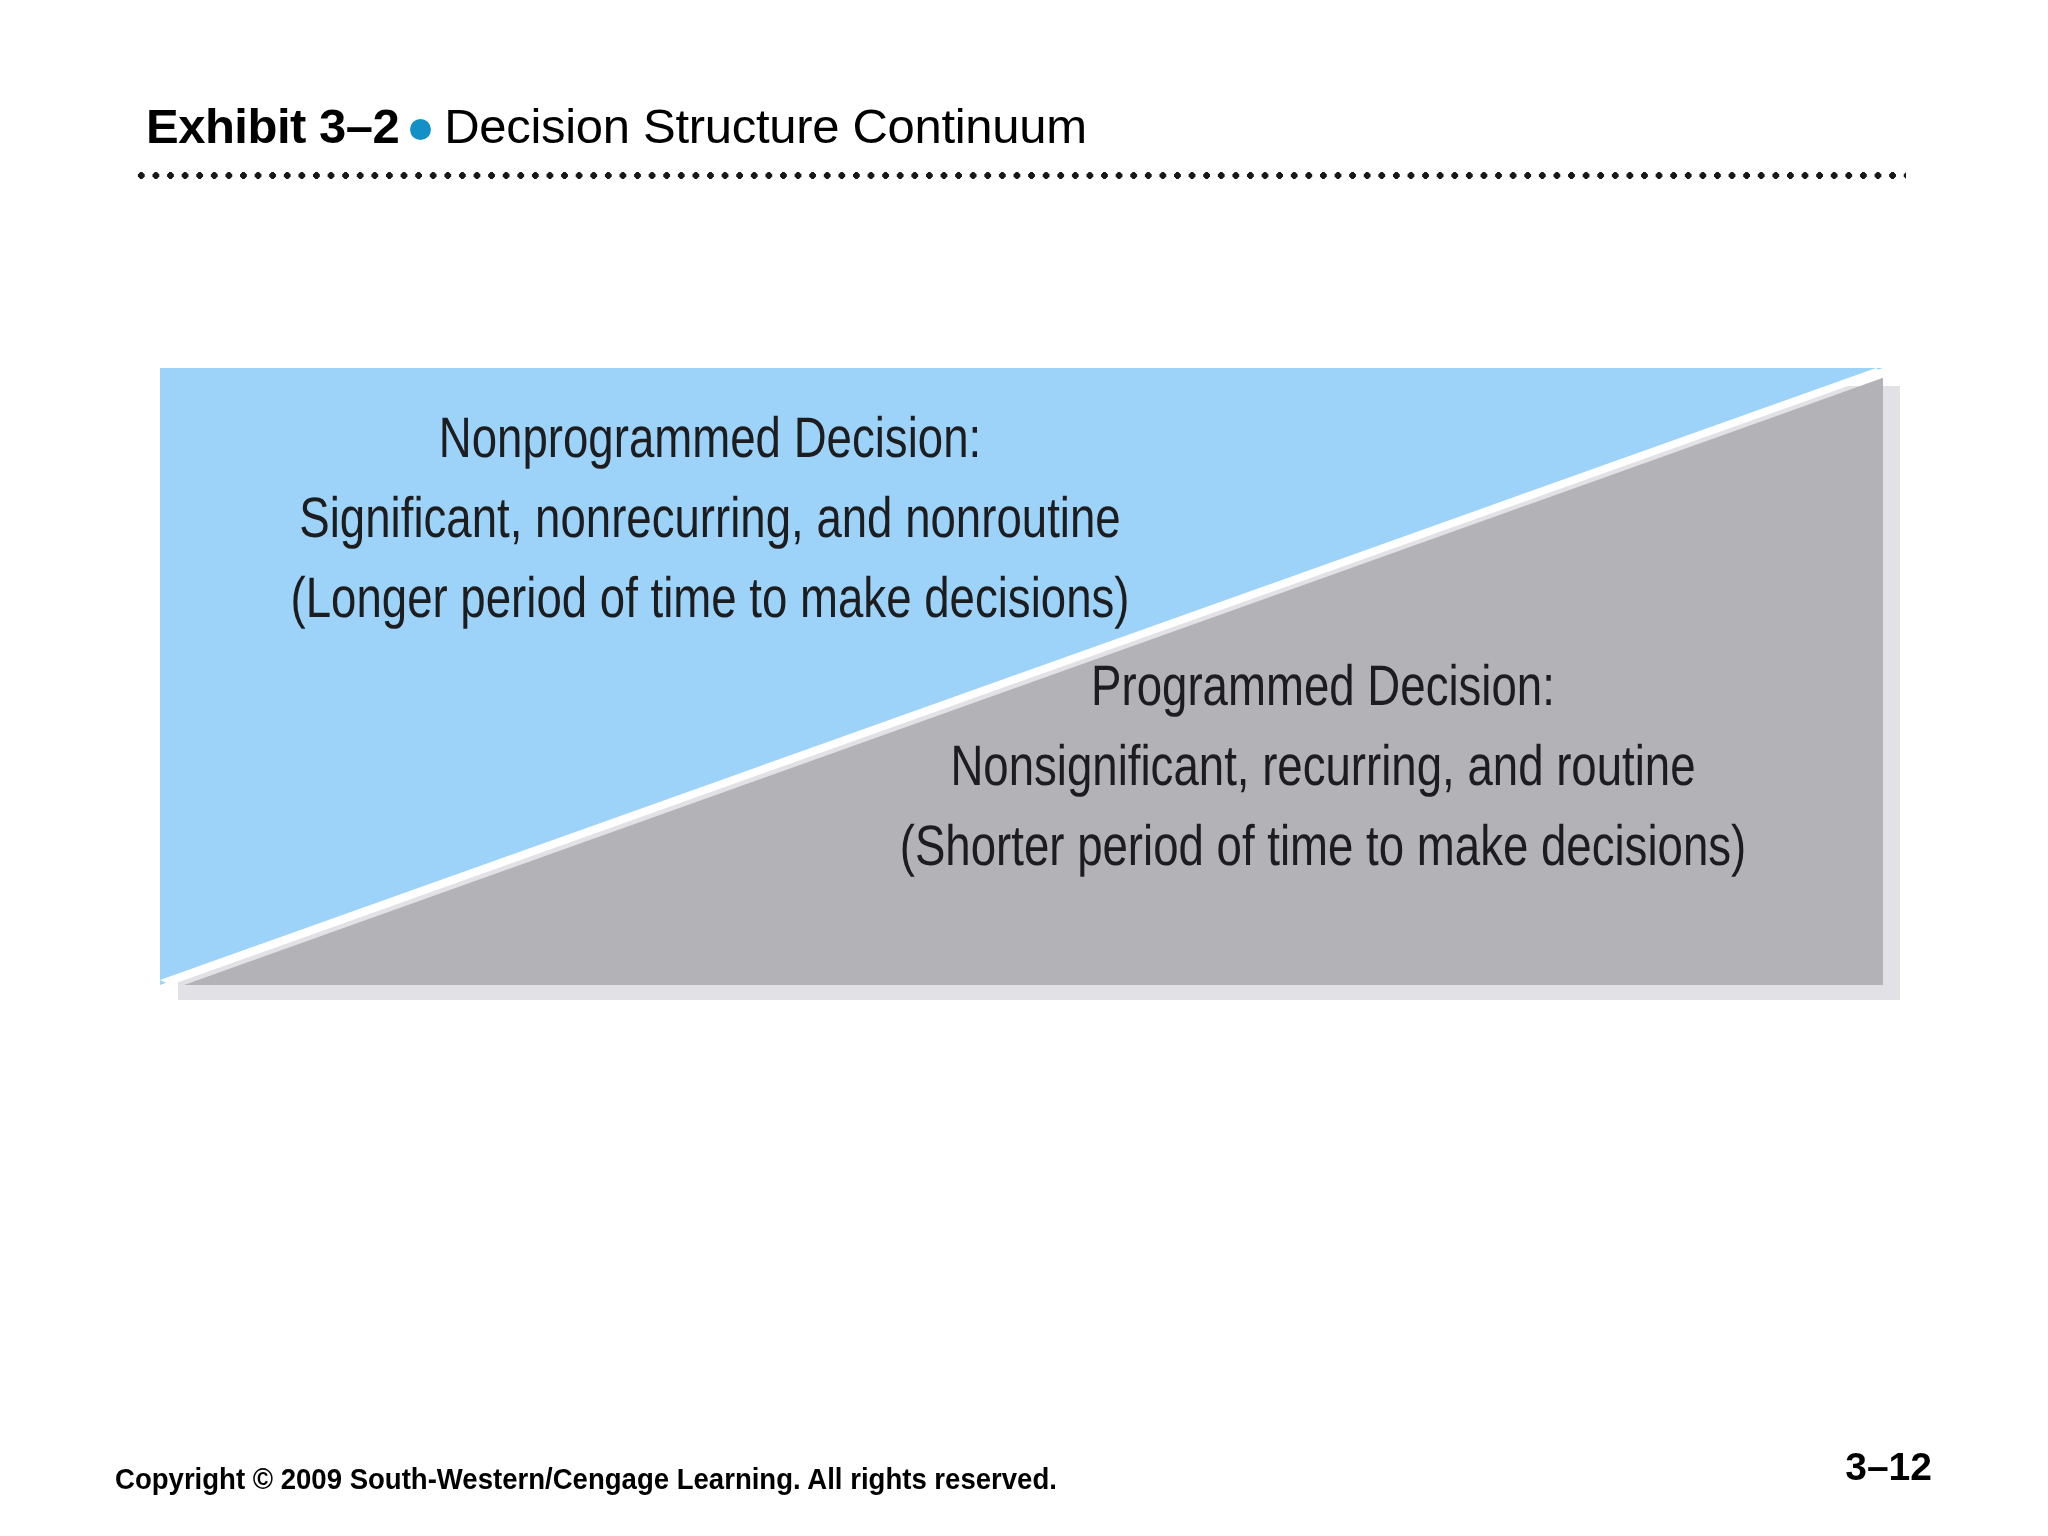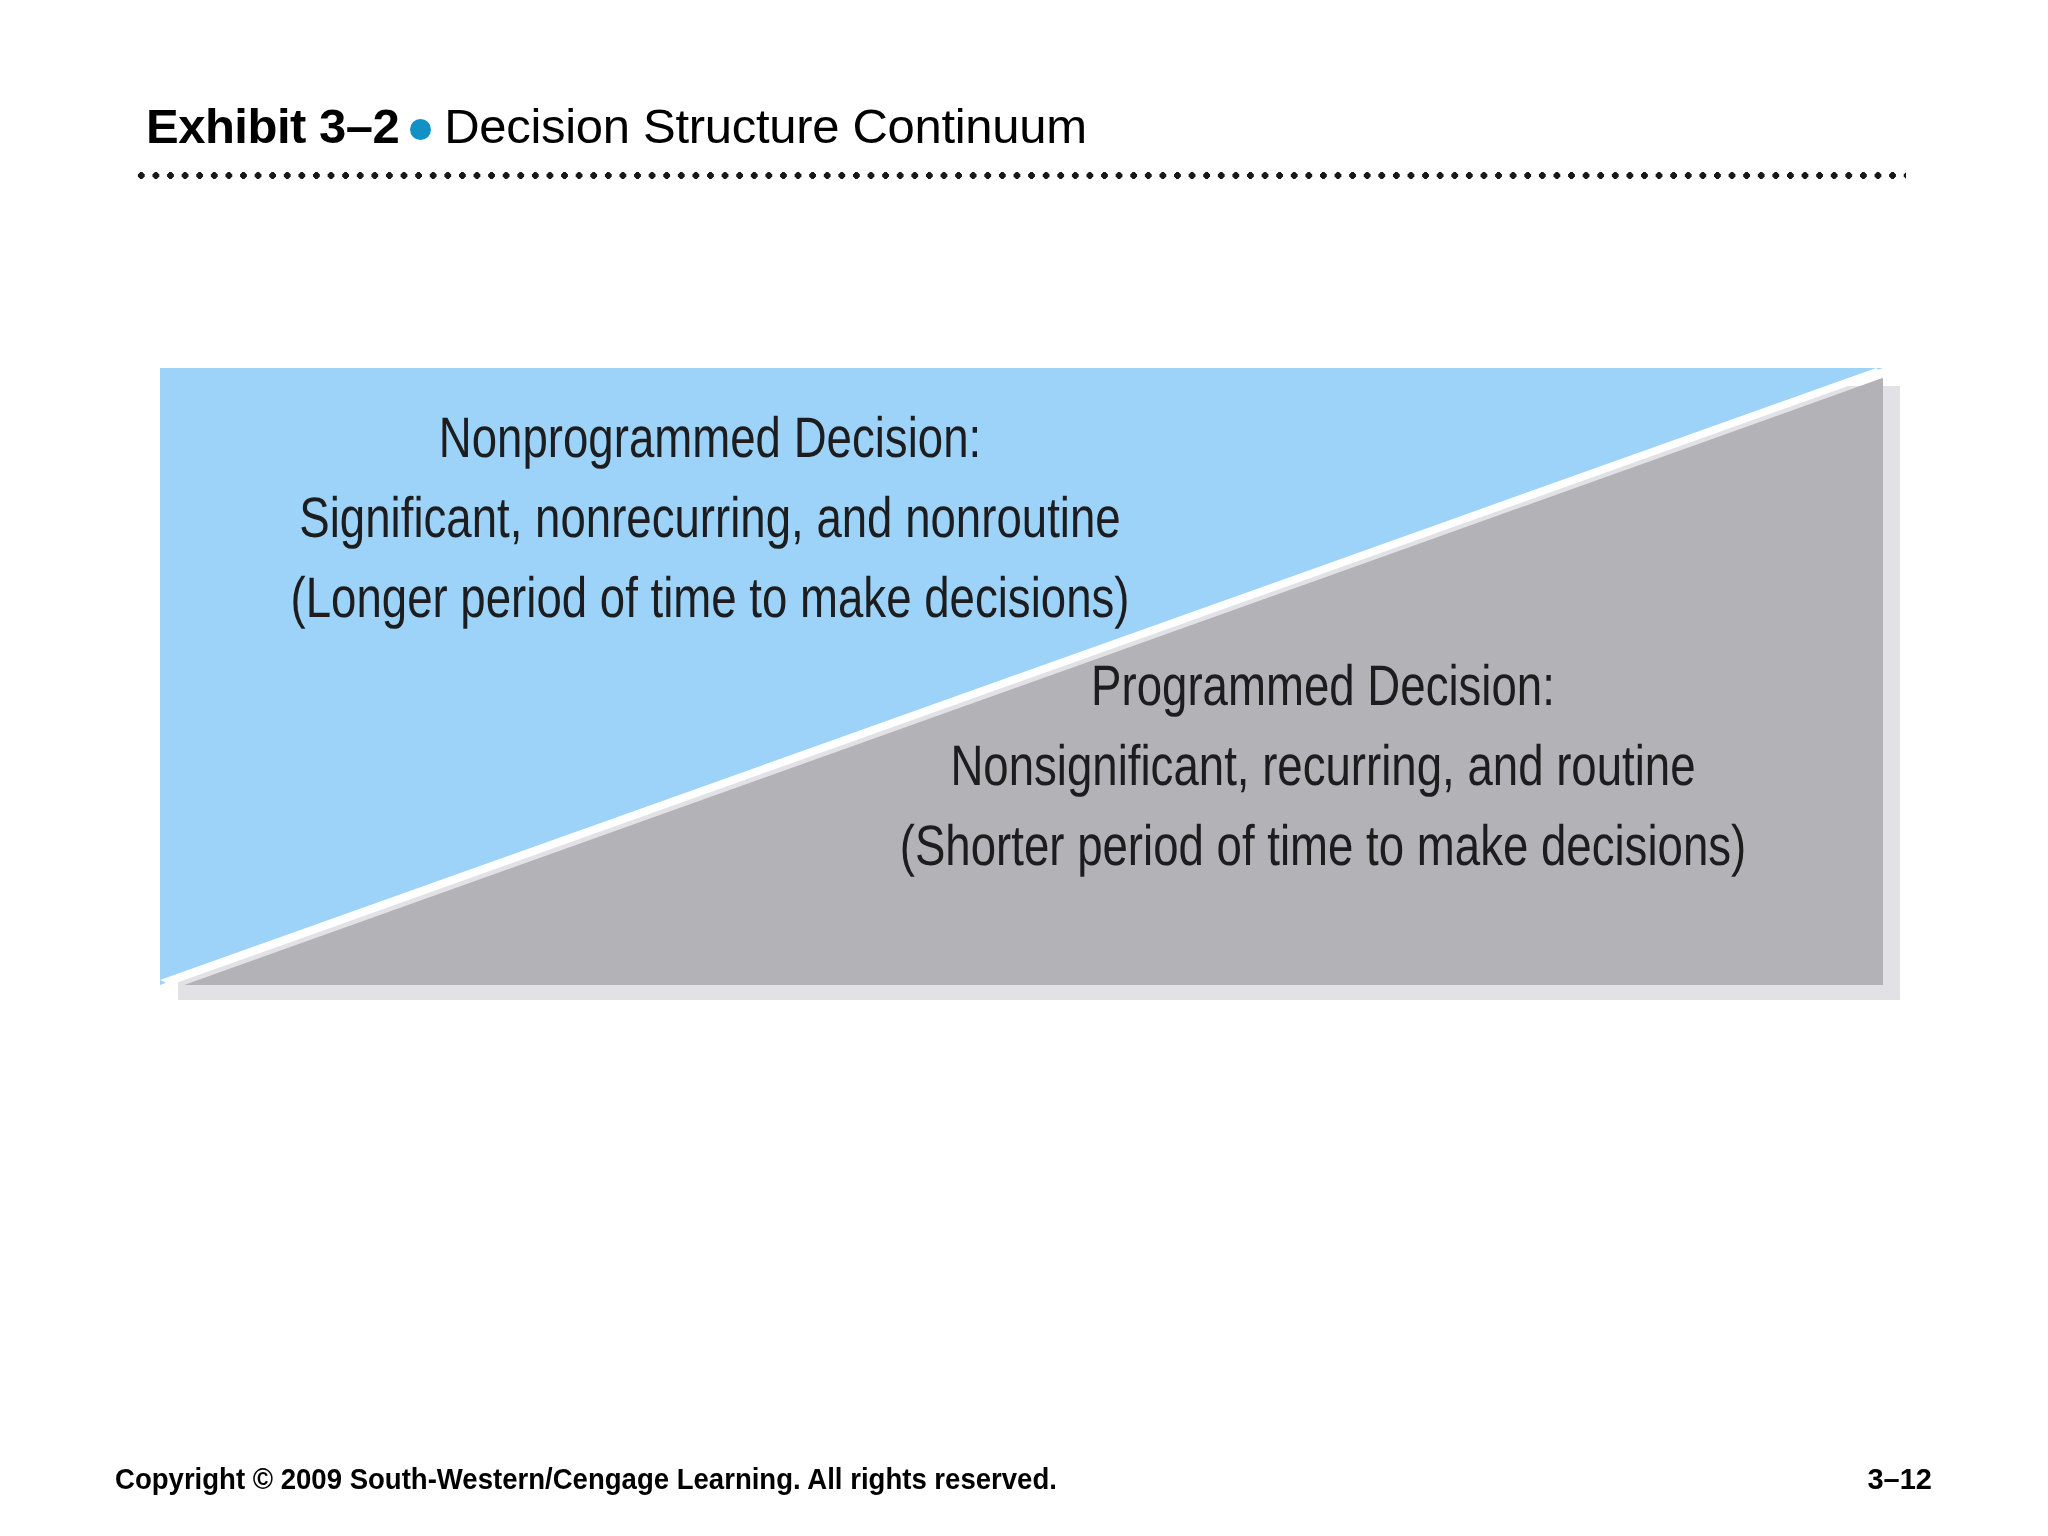--- a/index.html
+++ b/index.html
@@ -153,24 +153,24 @@
     font-size: 29px;
     line-height: 34px;
     color: #000000;
     white-space: nowrap;
     transform: scaleX(0.95);
     transform-origin: 0 50%;
   }
   #page-number {
     position: absolute;
     right: 116px;
-    bottom: 40px;
+    bottom: 52px;
     font-family: "Liberation Sans", sans-serif;
     font-weight: bold;
-    font-size: 29px;
+    font-size: 39px;
     line-height: 34px;
     color: #000000;
     white-space: nowrap;
   }
 </style>
 </head>
 <body>
 
 <div id="slide-header">
 

